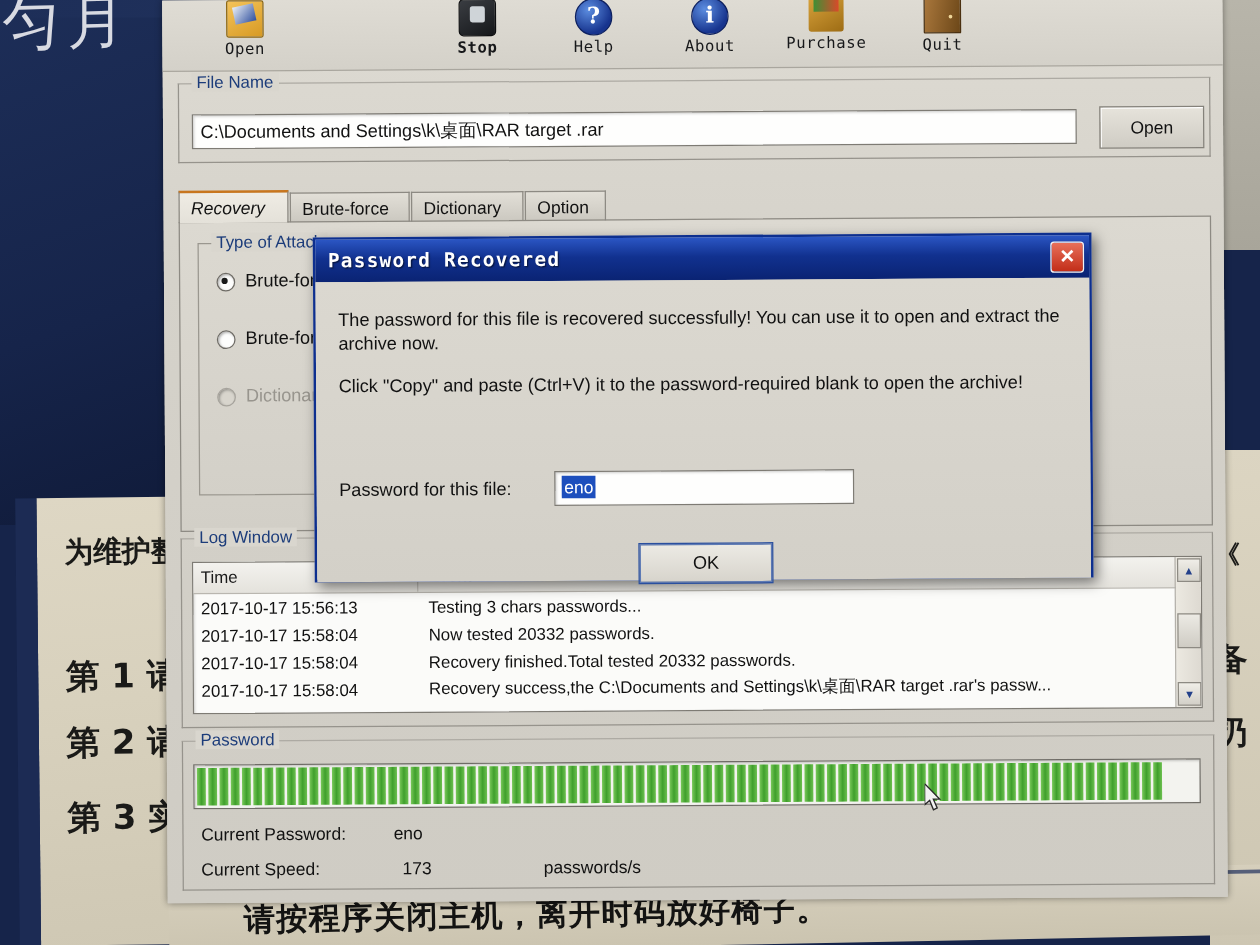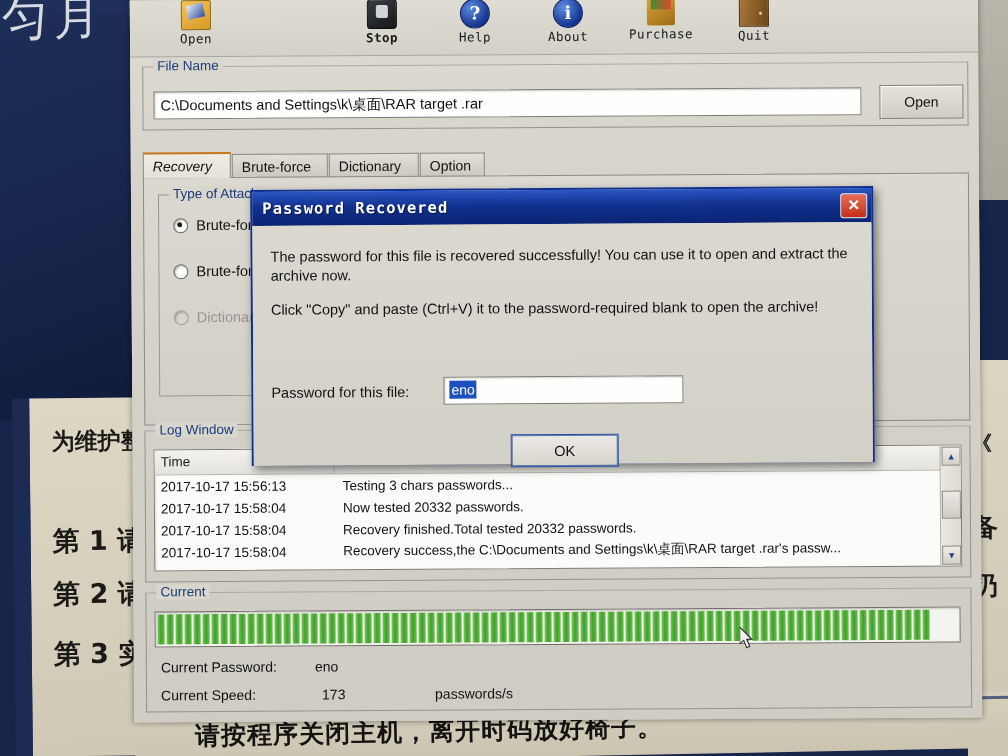--- a/index.html
+++ b/index.html
@@ -299,21 +299,21 @@
           </div>
       <div id="log-scroll">
         <div class="sb-btn" style="top:1px">▲</div>
         <div class="sb-thumb"></div>
         <div class="sb-btn" style="bottom:1px">▼</div>
       </div>
     </div>
   </div>
 
   <div class="gbox" id="proc-box">
-    <div class="gbox-lbl">Current</div>
+    <div class="gbox-lbl">Password</div>
     <div id="pbar">
           <div class="pseg"></div>
           <div class="pseg"></div>
           <div class="pseg"></div>
           <div class="pseg"></div>
           <div class="pseg"></div>
           <div class="pseg"></div>
           <div class="pseg"></div>
           <div class="pseg"></div>
           <div class="pseg"></div>

